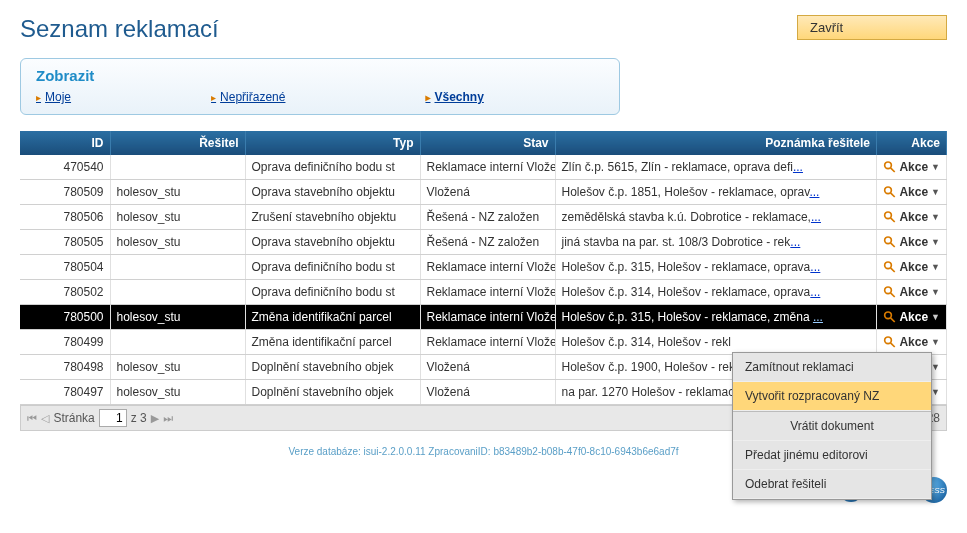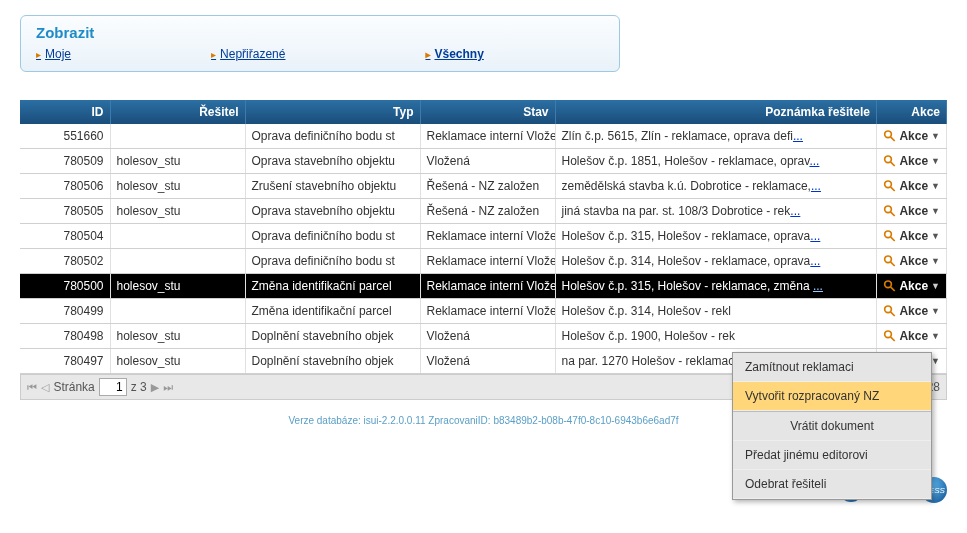--- a/index.html
+++ b/index.html
@@ -1,21 +1,21 @@
 <!DOCTYPE html>
 <html><head>
 <meta charset="utf-8">
 <style>
   * { box-sizing: border-box; margin: 0; padding: 0; }
   body { font-family: Arial, sans-serif; font-size: 12px; background: #fff; width: 967px; height: 533px; position: relative; overflow: hidden; }
   .container { padding: 15px 20px 0 20px; }
   .header-row { display: flex; justify-content: space-between; align-items: flex-start; margin-bottom: 15px; }
   .page-title { color: #1f5b8f; font-size: 24px; font-weight: normal; }
   .close-btn { background: linear-gradient(#ffe9b8, #ffd77a); border: 1px solid #d4a942; padding: 4px 50px 4px 12px; font-size: 13px; color: #333; cursor: pointer; text-align: left; width: 150px; }
-  .filter-box { border: 1px solid #9ec9e2; border-radius: 6px; background: linear-gradient(#fbfdff, #e9f2f9); padding: 8px 15px 10px 15px; width: 600px; margin-bottom: 28px; }
+  .filter-box { border: 1px solid #9ec9e2; border-radius: 6px; background: linear-gradient(#fbfdff, #e9f2f9); padding: 8px 15px 10px 15px; width: 600px; margin-bottom: 16px; }
   .filter-title { color: #1f8cc7; font-size: 15px; font-weight: bold; margin-bottom: 6px; }
   .filter-links { display: flex; gap: 140px; }
   .filter-link { display: inline-flex; align-items: center; color: #003d99; text-decoration: underline; font-size: 12px; cursor: pointer; }
   .filter-link.active { font-weight: bold; }
   .arrow { color: #d97b00; margin-right: 4px; font-size: 10px; }
   table.grid { width: 100%; border-collapse: collapse; table-layout: fixed; }
   .grid th { background: linear-gradient(#2b6fa3, #1a4d7a); color: #fff; font-weight: bold; text-align: right; padding: 5px 6px; font-size: 12px; border-right: 1px solid #3a7cad; }
   .grid th.id { text-align: right; width: 90px; padding-left: 16px; }
   .grid th.resitel { width: 135px; }
   .grid th.typ { width: 175px; }
@@ -44,20 +44,24 @@
   .ness { width: 26px; height: 26px; border-radius: 50%; background: radial-gradient(circle at 30% 30%, #6cc6ff, #0a4d8c); display: flex; align-items: center; justify-content: center; color: #fff; font-size: 8px; font-weight: normal; font-style: italic; }
   .dropdown { position: absolute; background: #e5e5e5; border: 1px solid #999; box-shadow: 2px 2px 5px rgba(0,0,0,0.3); width: 200px; z-index: 100; }
   .dropdown-item { padding: 7px 12px; font-size: 12px; color: #333; cursor: pointer; border-bottom: 1px solid #eee; }
   .dropdown-item.highlight { background: #ffd77a; }
   .dropdown-sep { border-top: 1px solid #bbb; text-align: center; }
 </style>
 </head>
 <body>
 
 <div class="container">
+  <div class="header-row">
+    <h1 class="page-title">Seznam reklamací</h1>
+    <button class="close-btn">Zavřít</button>
+  </div>
 
   <div class="filter-box">
     <div class="filter-title">Zobrazit</div>
     <div class="filter-links" id="filter-links">
         <span class="filter-link"><span class="arrow">▸</span>Moje</span>
         <span class="filter-link"><span class="arrow">▸</span>Nepřiřazené</span>
         <span class="filter-link active"><span class="arrow">▸</span>Všechny</span>
       </div>
   </div>
 
@@ -67,21 +71,21 @@
         <th class="id">ID</th>
         <th class="resitel">Řešitel</th>
         <th class="typ">Typ</th>
         <th class="stav">Stav</th>
         <th class="pozn">Poznámka řešitele</th>
         <th class="akce">Akce</th>
       </tr>
     </thead>
     <tbody id="grid-body">
         <tr>
-          <td class="id">551660</td>
+          <td class="id">470540</td>
           <td></td>
           <td>Oprava definičního bodu st</td>
           <td>Reklamace interní Vložená</td>
           <td>Zlín č.p. 5615, Zlín - reklamace, oprava defi<span class="note-link">...</span></td>
           <td>
             <div class="akce-cell">
               <svg class="loupe" viewBox="0 0 16 16">
                 <circle cx="6" cy="6" r="4" fill="none" stroke="#d97b00" stroke-width="2"></circle>
                 <line x1="9" y1="9" x2="14" y2="14" stroke="#d97b00" stroke-width="2"></line>
               </svg>

